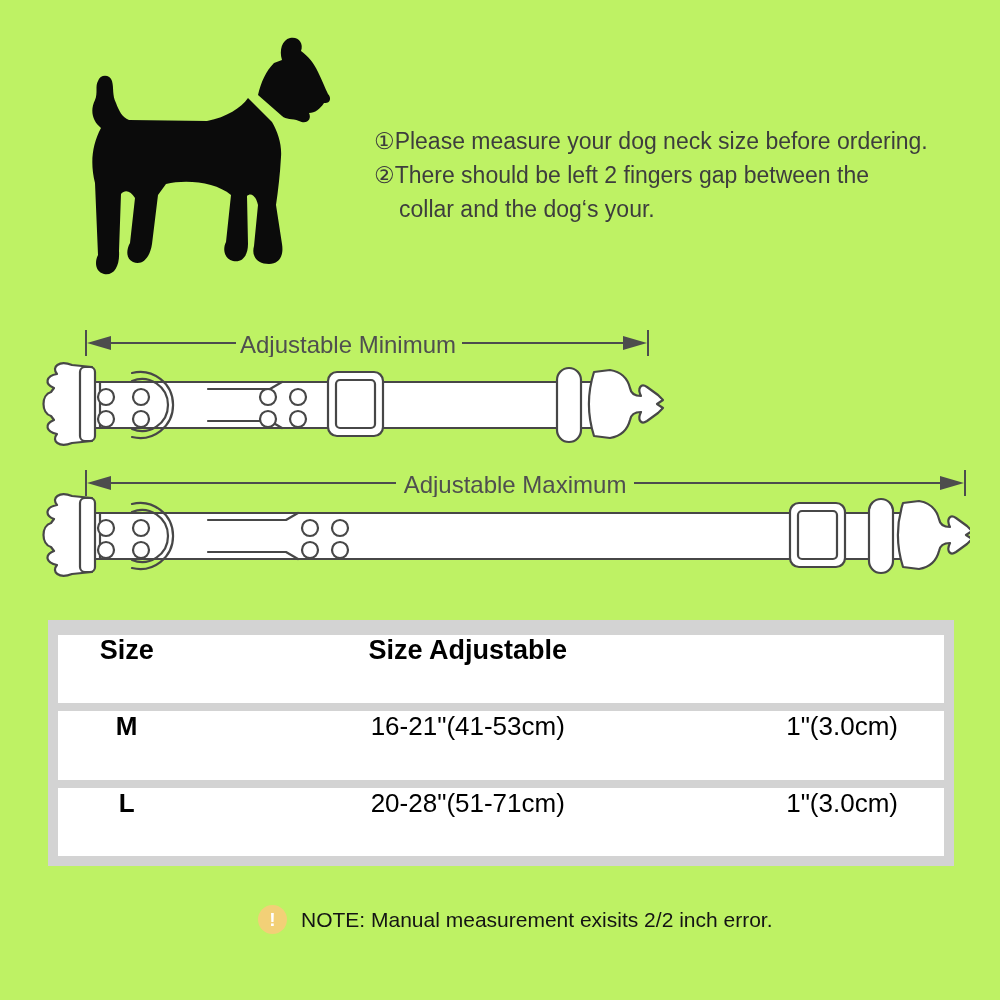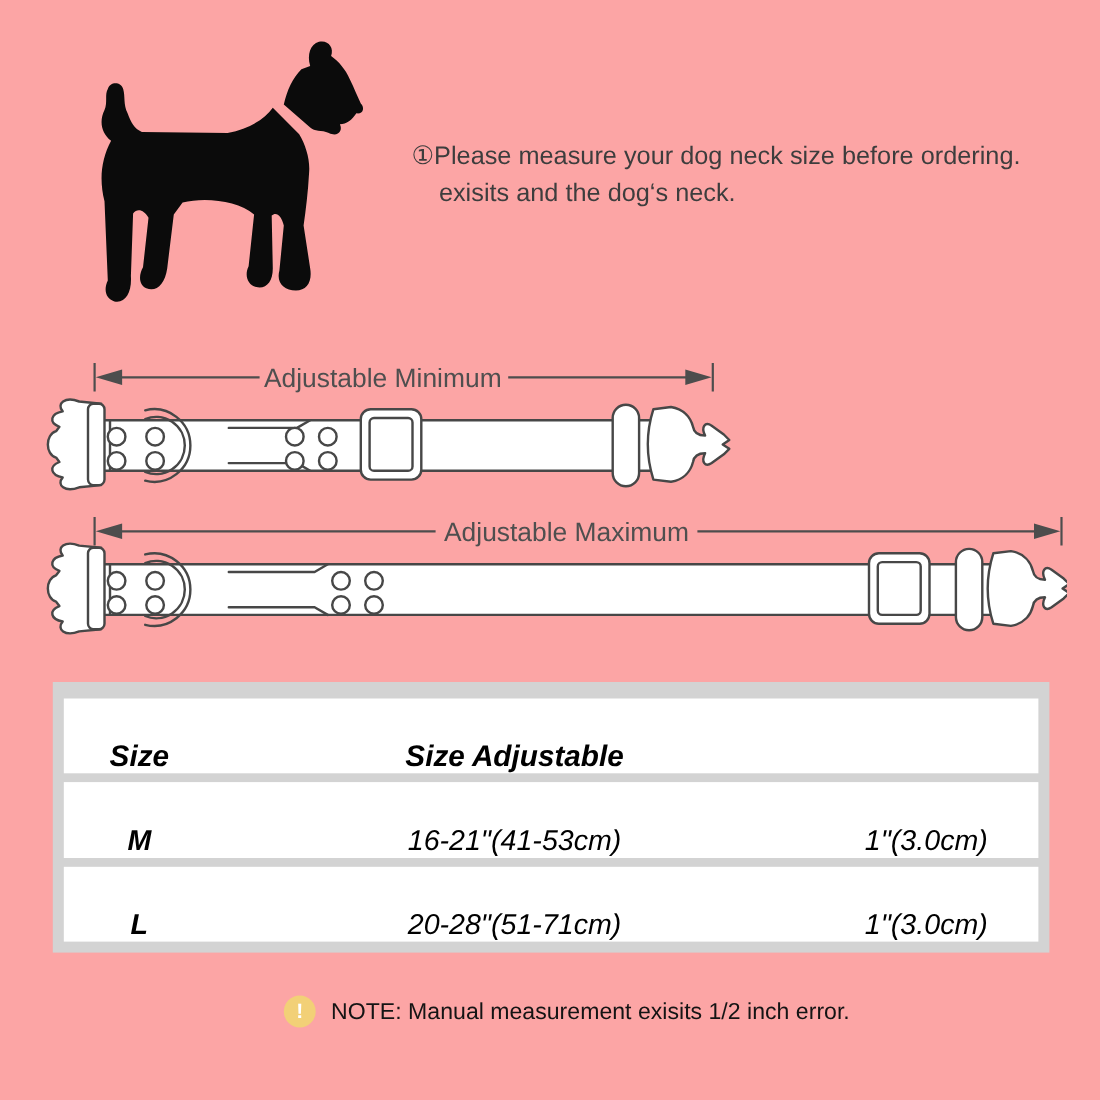--- a/index.html
+++ b/index.html
@@ -1,17 +1,17 @@
 <!DOCTYPE html>
 <html><head>
 <meta charset="utf-8">
 <style>
   html,body{margin:0;padding:0;background:#ffffff;}
   .page{
-    position:relative;width:1000px;height:1000px;background:#fca5a5;
+    position:relative;width:1000px;height:1000px;background:#bef264;
     font-family:"Liberation Sans","DejaVu Sans",sans-serif;overflow:hidden;
   }
   .abs{position:absolute;}
 
   
   .notes{left:374px;top:124px;font-size:23px;line-height:34px;color:#3d3d3d;}
   .notes .row{white-space:nowrap;}
   .notes .indent{padding-left:25px;}
 
   
@@ -20,21 +20,21 @@
   .arrow line{stroke:#4d4d4d;stroke-width:2;}
   .arrow polygon{fill:#4d4d4d;stroke:none;}
   .arrow text{fill:#4f4f4f;font-size:24px;font-family:"Liberation Sans","DejaVu Sans",sans-serif;}
 
   
   .size-table{
     left:48px;top:620px;width:906px;height:246px;background:#d3d3d3;
     box-sizing:border-box;padding:15px 10px 10px 10px;
     display:flex;flex-direction:column;gap:8px;
   }
-  .t-row{background:#ffffff;flex:1;display:flex;align-items:flex-end;font-style:italic;}
+  .t-row{background:#ffffff;flex:1;display:flex;align-items:flex-start;}
   .t-cell{text-align:center;font-size:26px;color:#000;}
   .c1{width:15.5%;} .c2{width:61.5%;} .c3{width:23%;}
   .t-head .t-cell{font-weight:bold;font-size:27px;}
   .t-body .c1{font-weight:bold;}
 
   
   .footer-note{left:258px;top:905px;display:flex;align-items:center;gap:14px;}
   .note-icon{
     width:29px;height:29px;border-radius:50%;
     display:flex;align-items:center;justify-content:center;
@@ -58,21 +58,22 @@
       C46,158 40,156 36,161 L34,218 C35,233 29,243 19,241 C11,239 9,230 13,222
       L10,150 C5,130 7,112 16,95 Z"></path>
     <path fill="#0b0b0b" d="M173,62 C176,49 181,38 189,30 L197,27 C194,17 197,7 205,5
       C213,3 219,10 216,18 C223,23 229,30 233,39 C237,47 240,55 243,61
       C247,65 245,71 239,70 C235,76 230,80 224,80 C227,86 222,92 214,88
       C207,85 201,87 197,83 Z"></path>
   </svg>
 
   <div class="abs notes">
     <div class="row"><span>①</span><span>Please measure your dog neck size before ordering.</span></div>
-    <div class="row indent">exisits and the dog‘s neck.</div>
+    <div class="row"><span>②</span><span>There should be left 2 fingers gap between the</span></div>
+    <div class="row indent">collar and the dog‘s your.</div>
   </div>
 
   <svg class="abs arrow" style="left:84px;top:329px;" width="566" height="28" viewBox="0 0 566 28">
     <line x1="2" y1="1" x2="2" y2="27"></line>
     <line x1="564" y1="1" x2="564" y2="27"></line>
     <polygon points="3,14 27,7 27,21"></polygon>
     <polygon points="563,14 539,7 539,21"></polygon>
     <line x1="25" y1="14" x2="152" y2="14"></line>
     <line x1="378" y1="14" x2="541" y2="14"></line>
     <text x="264" y="15" text-anchor="middle" dominant-baseline="central">Adjustable Minimum</text>
@@ -172,16 +173,16 @@
     </div>
     <div class="t-row t-body">
       <div class="t-cell c1">L</div>
       <div class="t-cell c2">20-28"(51-71cm)</div>
       <div class="t-cell c3">1"(3.0cm)</div>
     </div>
   </div>
 
   <div class="abs footer-note">
     <div class="note-icon" style="background:#f2d077;">!</div>
-    <div class="note-text">NOTE: Manual measurement exisits 1/2 inch error.</div>
+    <div class="note-text">NOTE: Manual measurement exisits 2/2 inch error.</div>
   </div>
 
 </div>
 
 </body></html>

